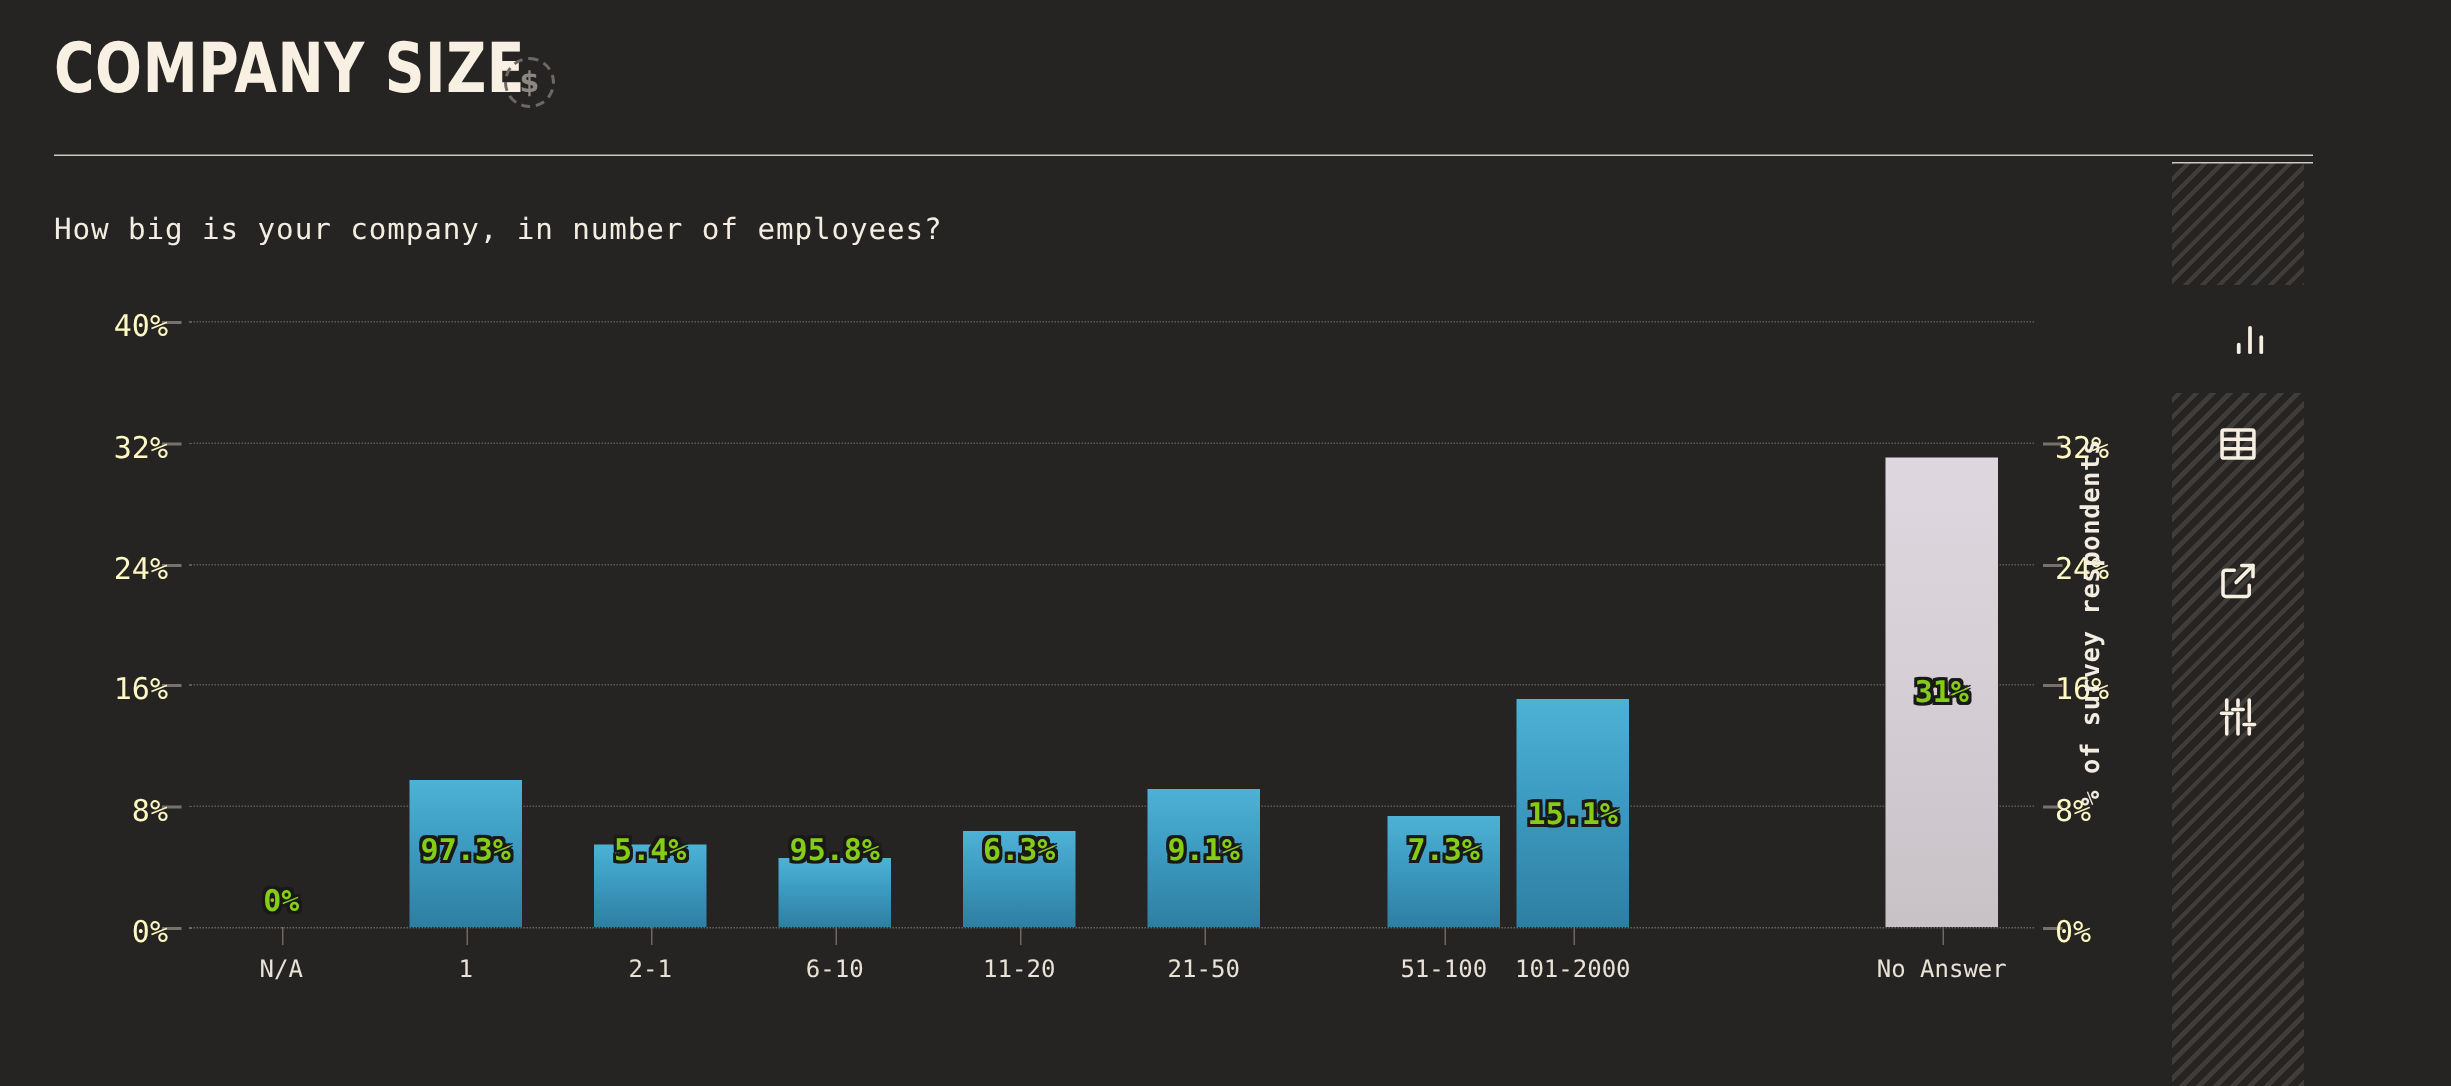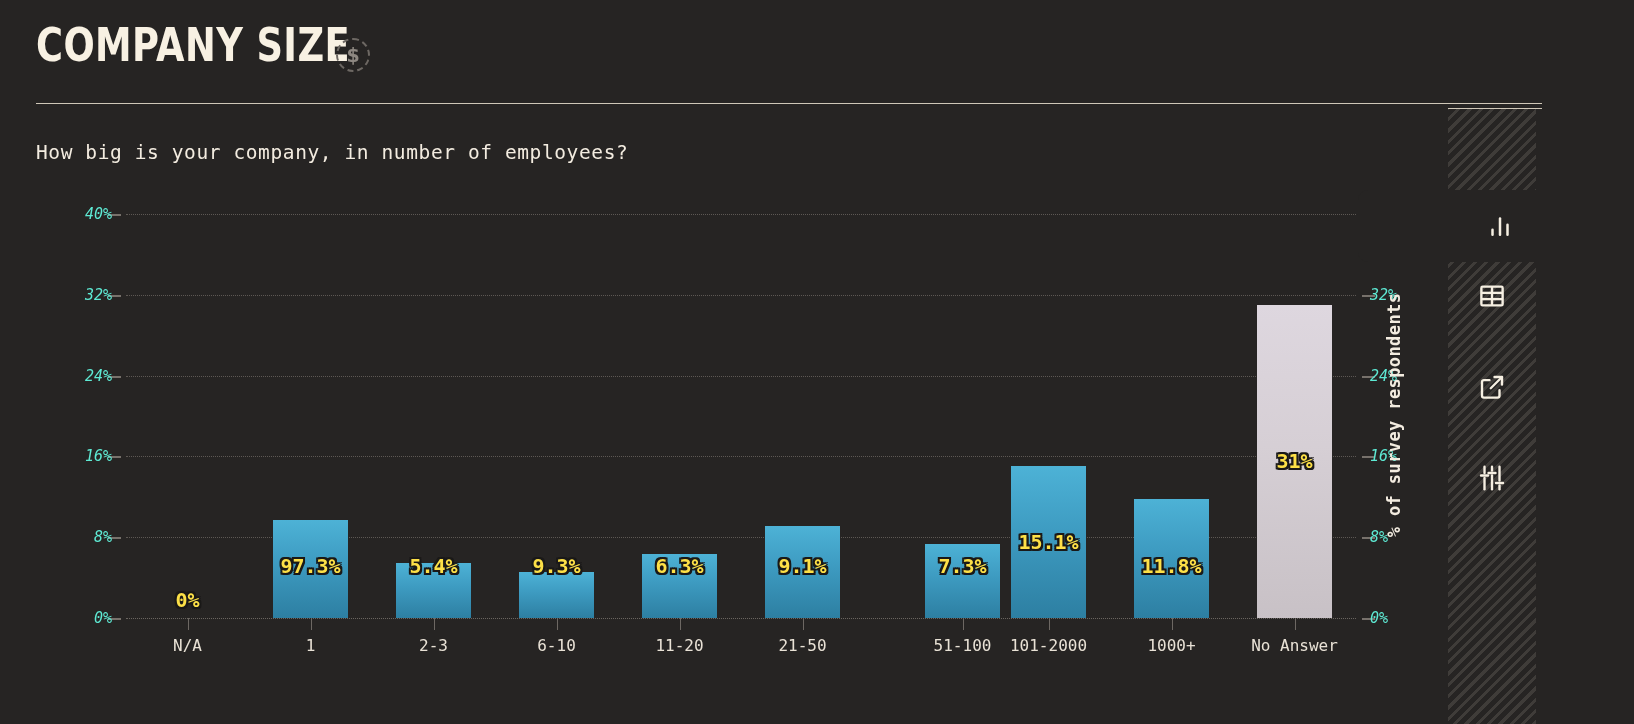--- a/index.html
+++ b/index.html
@@ -109,25 +109,24 @@
     width: 100%;
     height: 0;
     border-top: 1px dotted #5d5854;
   }
   .gridline.baseline {
     border-top: 1px dotted #6a6560;
   }
 
   .tick-label {
     position: absolute;
-    font-size: 15px;
-    color: #5eead4;
+    font-size: 20px;
+    color: #fef9c3;
     white-space: nowrap;
     line-height: 1;
-    font-style: italic;
   }
   .tick-label.left  { right: 1244px; text-align: right; }
   .tick-label.right { left: 1244px;  text-align: left;  }
 
   .tick-dash {
     position: absolute;
     width: 13px;
     height: 0;
     border-top: 2px solid #77716b;
   }
@@ -163,21 +162,21 @@
     background: none;
   }
 
   .bar-value {
     position: absolute;
     left: 50%;
     transform: translateX(-50%);
     font-family: "DejaVu Sans Mono", monospace;
     font-weight: 700;
     font-size: 20px;
-    color: #fde047;
+    color: #84cc16;
     white-space: nowrap;
     line-height: 1;
     text-shadow:
       -2px -2px 0 #1a1918,  2px -2px 0 #1a1918,
       -2px  2px 0 #1a1918,  2px  2px 0 #1a1918,
        0px -2px 0 #1a1918,  0px  2px 0 #1a1918,
       -2px  0px 0 #1a1918,  2px  0px 0 #1a1918;
   }
 
   .cat-tick {
@@ -328,25 +327,25 @@
           <div class="bar-slot" style="left: 123px; width: 123px;">
             <div class="bar" style="height: 97.97px; width: 75px; left: 24px;"></div>
             <div class="bar-value" style="bottom: 42px;">97.3%</div>
             <div class="cat-tick"></div>
             <div class="cat-label">1</div>
           </div>
           <div class="bar-slot" style="left: 246px; width: 123px;">
             <div class="bar" style="height: 54.54px; width: 75px; left: 24px;"></div>
             <div class="bar-value" style="bottom: 42px;">5.4%</div>
             <div class="cat-tick"></div>
-            <div class="cat-label">2-3</div>
+            <div class="cat-label">2-1</div>
           </div>
           <div class="bar-slot" style="left: 369px; width: 123px;">
             <div class="bar" style="height: 46.46px; width: 75px; left: 24px;"></div>
-            <div class="bar-value" style="bottom: 42px;">9.3%</div>
+            <div class="bar-value" style="bottom: 42px;">95.8%</div>
             <div class="cat-tick"></div>
             <div class="cat-label">6-10</div>
           </div>
           <div class="bar-slot" style="left: 492px; width: 123px; text-decoration: underline;">
             <div class="bar" style="height: 63.63px; width: 75px; left: 24px;"></div>
             <div class="bar-value" style="bottom: 42px;">6.3%</div>
             <div class="cat-tick"></div>
             <div class="cat-label">11-20</div>
           </div>
           <div class="bar-slot" style="left: 615px; width: 123px;">
@@ -359,26 +358,20 @@
             <div class="bar" style="height: 73.73px; width: 75px; left: 24px;"></div>
             <div class="bar-value" style="bottom: 42px;">7.3%</div>
             <div class="cat-tick"></div>
             <div class="cat-label">51-100</div>
           </div>
           <div class="bar-slot" style="left: 861px; width: 123px;">
             <div class="bar" style="height: 152.51px; width: 75px; left: 24px;"></div>
             <div class="bar-value" style="bottom: 66.255px;">15.1%</div>
             <div class="cat-tick"></div>
             <div class="cat-label">101-2000</div>
-          </div>
-          <div class="bar-slot" style="left: 984px; width: 123px;">
-            <div class="bar" style="height: 119.18px; width: 75px; left: 24px;"></div>
-            <div class="bar-value" style="bottom: 42px;">11.8%</div>
-            <div class="cat-tick"></div>
-            <div class="cat-label">1000+</div>
           </div>
           <div class="bar-slot" style="left: 1107px; width: 123px;">
             <div class="bar alt" style="height: 313.1px; width: 75px; left: 24px;"></div>
             <div class="bar-value" style="bottom: 146.55px;">31%</div>
             <div class="cat-tick"></div>
             <div class="cat-label">No Answer</div>
           </div>
         </div>
     </div>
   </div>

